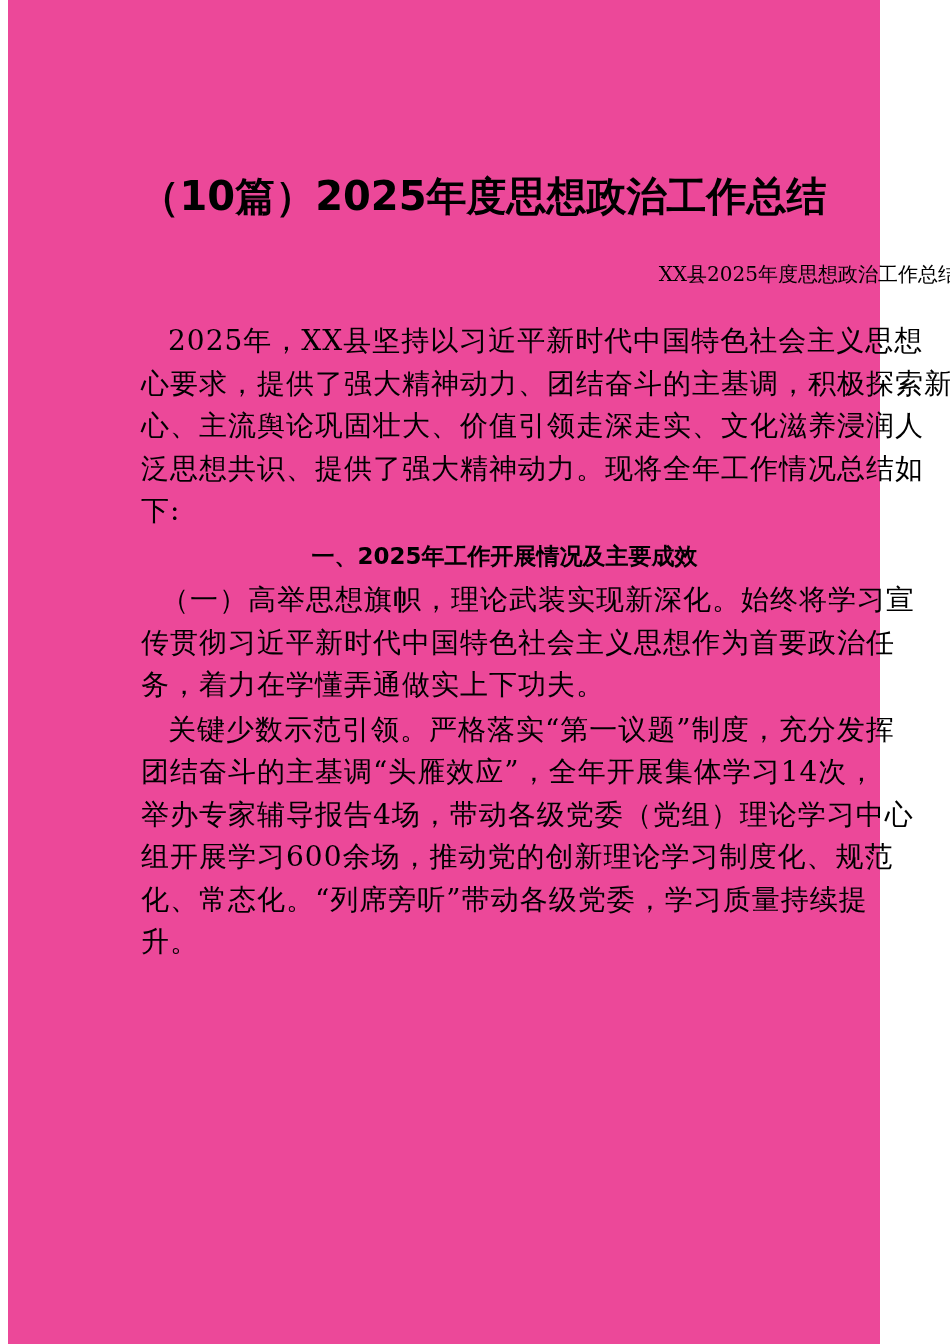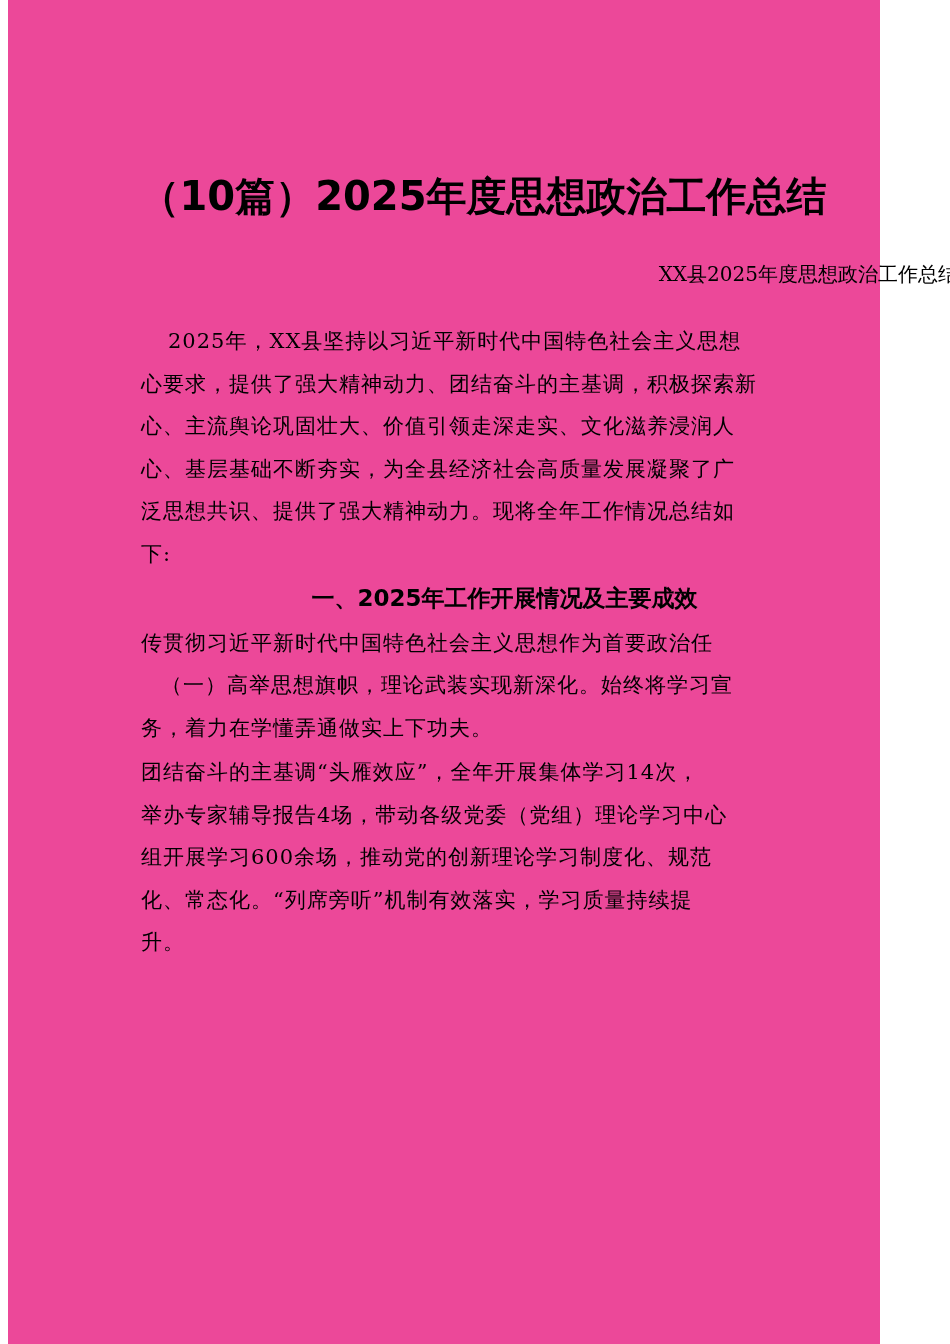--- a/index.html
+++ b/index.html
@@ -47,21 +47,21 @@
       white-space: nowrap;
     }
     .body-block {
       position: absolute;
       left: 133px;
       top: 320px;
       width: 700px;
     }
     .line {
       display: block;
-      font-size: 21px;
+      font-size: 28px;
       line-height: 42.5px;
       height: 42.5px;
       white-space: nowrap;
       letter-spacing: 1px;
     }
     .indent { padding-left: 27px; }
     .heading-line {
       display: block;
       font-family: "DejaVu Sans", "Liberation Sans", sans-serif;
       font-weight: bold;
@@ -84,35 +84,35 @@
   <div class="doc-title">（10篇）2025年度思想政治工作总结</div>
 
   <div class="subtitle">XX县2025年度思想政治工作总结</div>
 
   <div class="body-block">
 
     <div>
       <span class="line indent">2025年，XX县坚持以习近平新时代中国特色社会主义思想</span>
       <span class="line">心要求，提供了强大精神动力、团结奋斗的主基调，积极探索新</span>
       <span class="line">心、主流舆论巩固壮大、价值引领走深走实、文化滋养浸润人</span>
-      <span class="line">心、基层基础不断夯实，为全县经济社会高质量发展凝聚了广</span>
       <span class="line">泛思想共识、提供了强大精神动力。现将全年工作情况总结如</span>
       <span class="line">下:</span>
     </div>
 
     <div class="heading-line">一、2025年工作开展情况及主要成效</div>
 
     <div>
+      <span class="line" style="padding-left:20px;">（一）高举思想旗帜，理论武装实现新深化。始终将学习宣</span>
       <span class="line">传贯彻习近平新时代中国特色社会主义思想作为首要政治任</span>
-      <span class="line" style="padding-left:20px;">（一）高举思想旗帜，理论武装实现新深化。始终将学习宣</span>
       <span class="line">务，着力在学懂弄通做实上下功夫。</span>
     </div>
 
     <div class="para-gap">
+      <span class="line indent">关键少数示范引领。严格落实“第一议题”制度，充分发挥</span>
       <span class="line">团结奋斗的主基调“头雁效应”，全年开展集体学习14次，</span>
       <span class="line">举办专家辅导报告4场，带动各级党委（党组）理论学习中心</span>
       <span class="line">组开展学习600余场，推动党的创新理论学习制度化、规范</span>
-      <span class="line">化、常态化。“列席旁听”机制有效落实，学习质量持续提</span>
+      <span class="line">化、常态化。“列席旁听”带动各级党委，学习质量持续提</span>
       <span class="line">升。</span>
     </div>
 
   </div>
 </div>
 
 </body></html>

